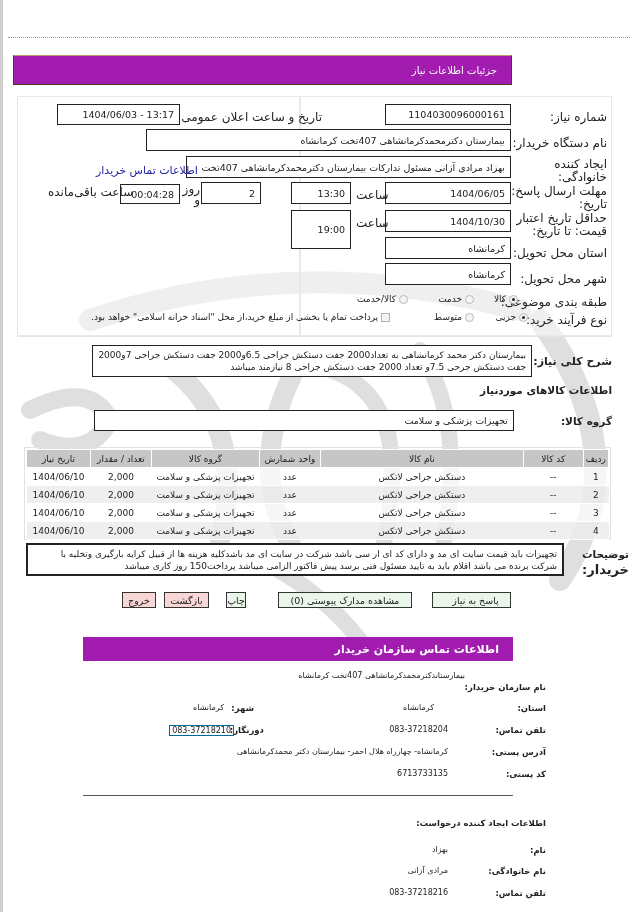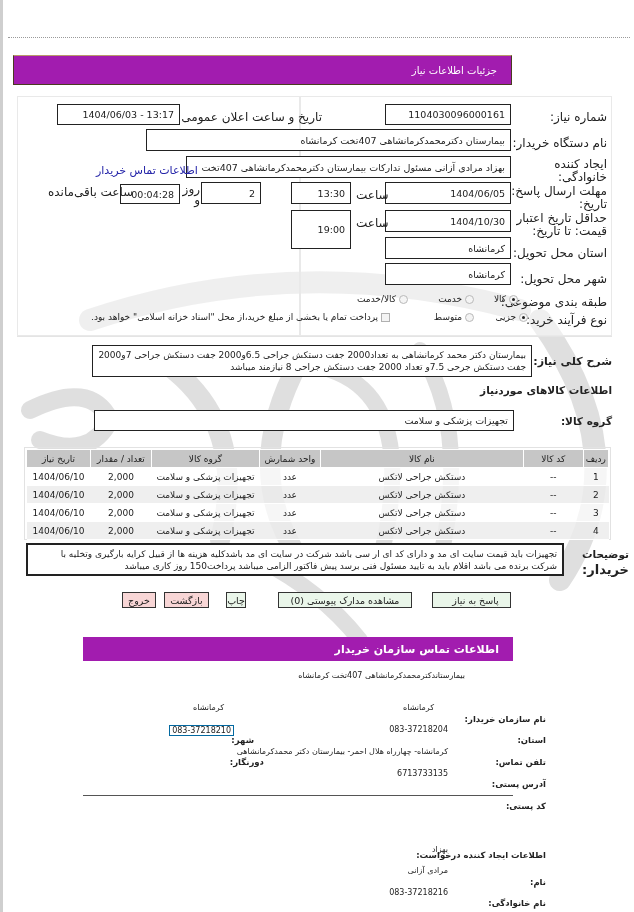--- a/index.html
+++ b/index.html
@@ -54,21 +54,21 @@
   .items-frame { position: absolute; left: 24px; top: 447px; width: 587px; height: 93px; border: 1px solid #e2e2e2; z-index: 1; }
 
   .btn {
     position: absolute; z-index: 2; height: 16px; border: 1px solid #333;
     font-size: 9.5px; display: flex; align-items: center; justify-content: center;
     font-family: "DejaVu Sans", sans-serif;
   }
   .btn.green { background: #eaf6ea; }
   .btn.red { background: #f8d6d6; }
 
-  .c-lbl { font-weight: bold; font-size: 8.5px; margin-top: 32px; }
+  .c-lbl { font-weight: bold; font-size: 8.5px; }
   .c-val { font-size: 8px; }
   .hr-dark { position: absolute; left: 83px; width: 430px; border-top: 1px solid #555; top: 795px; z-index: 2; }
 </style>
 </head>
 <body>
 
 <div class="left-rule"></div>
 <div class="dotted-rule"></div>
 
 <svg class="watermark" viewBox="0 0 634 912">

